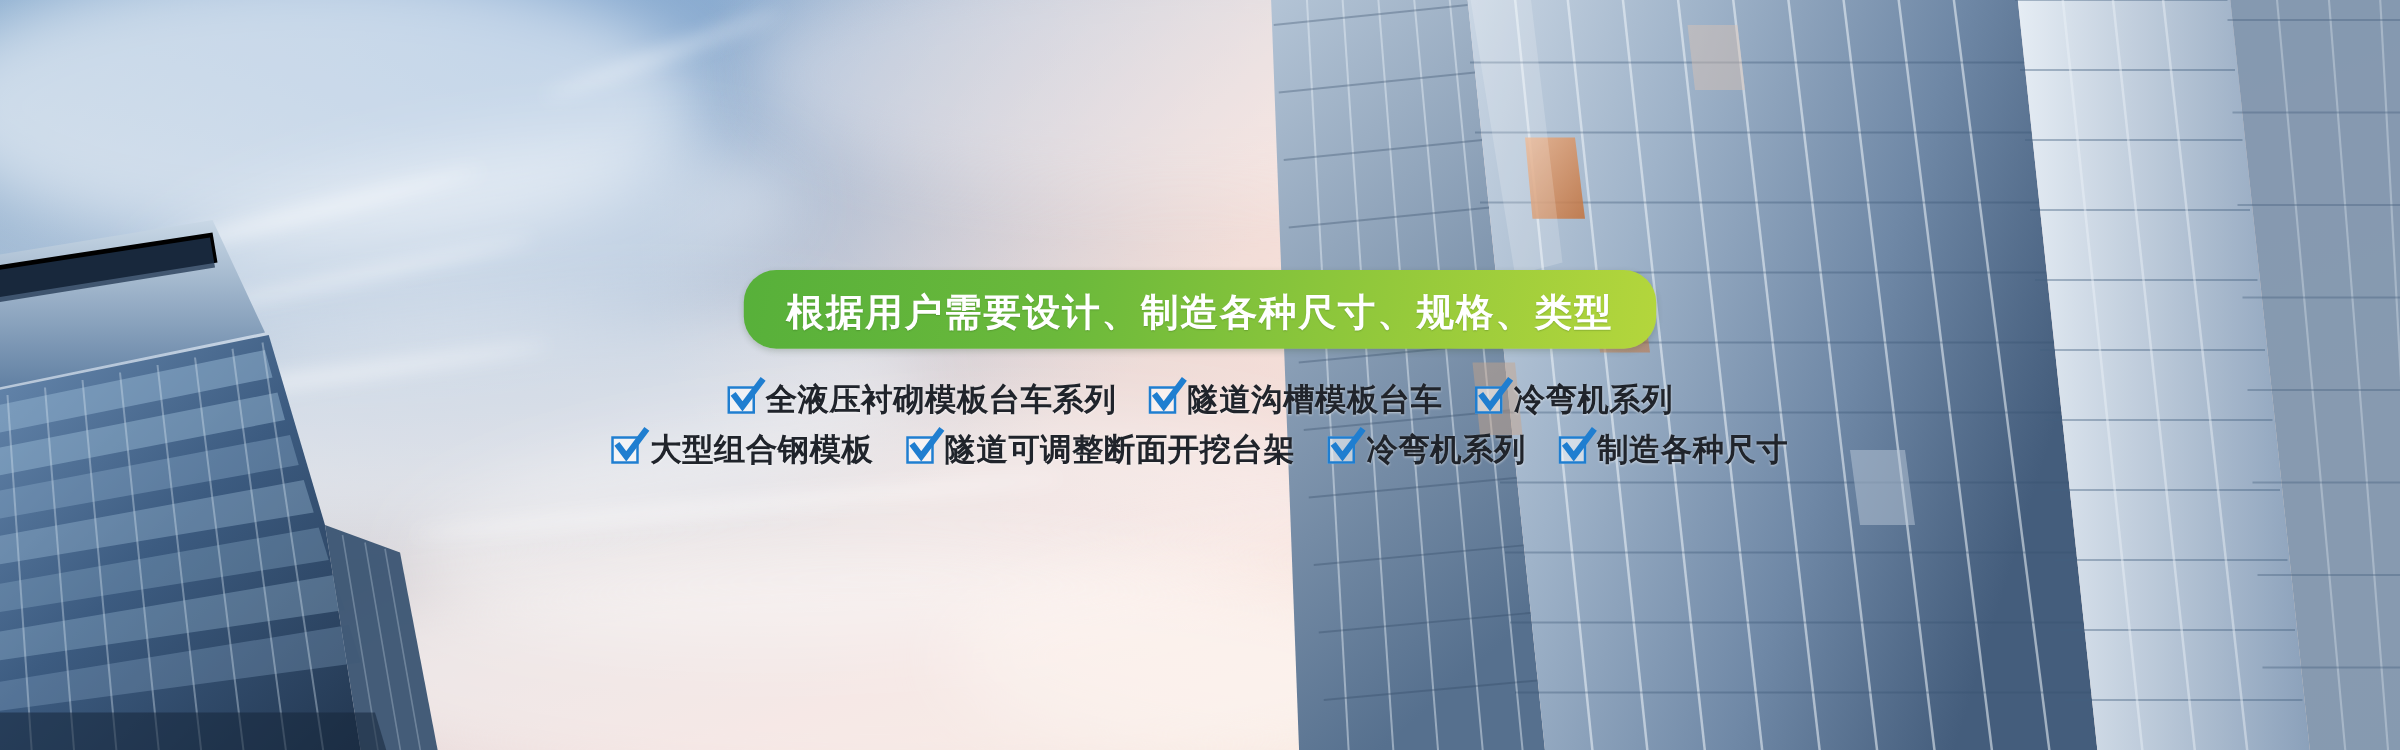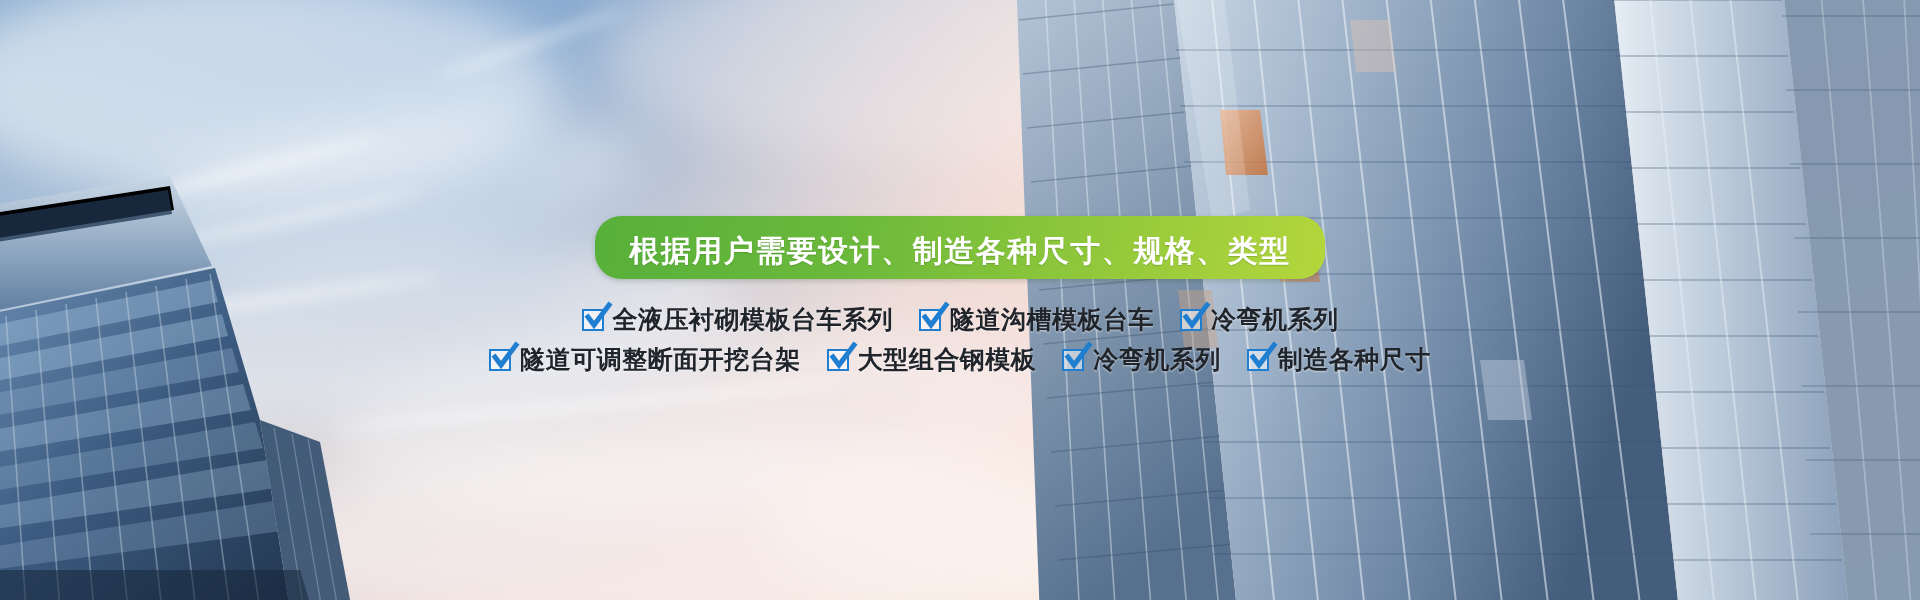--- a/index.html
+++ b/index.html
@@ -314,29 +314,29 @@
       </div>
     </div>
 
     <div class="frow">
       <div class="fitem">
         <span class="cbox">
           <svg viewBox="0 0 30 30">
               <path d="M6 15 L12 23 L27 3" fill="none" stroke="#1f7ed0" stroke-width="5" stroke-linecap="square"></path>
             </svg>
         </span>
+        <span class="label">大型组合钢模板</span>
+      </div>
+      <div class="fitem">
+        <span class="cbox">
+          <svg viewBox="0 0 30 30">
+              <path d="M6 15 L12 23 L27 3" fill="none" stroke="#1f7ed0" stroke-width="5" stroke-linecap="square"></path>
+            </svg>
+        </span>
         <span class="label">隧道可调整断面开挖台架</span>
-      </div>
-      <div class="fitem">
-        <span class="cbox">
-          <svg viewBox="0 0 30 30">
-              <path d="M6 15 L12 23 L27 3" fill="none" stroke="#1f7ed0" stroke-width="5" stroke-linecap="square"></path>
-            </svg>
-        </span>
-        <span class="label">大型组合钢模板</span>
       </div>
       <div class="fitem">
         <span class="cbox">
           <svg viewBox="0 0 30 30">
               <path d="M6 15 L12 23 L27 3" fill="none" stroke="#1f7ed0" stroke-width="5" stroke-linecap="square"></path>
             </svg>
         </span>
         <span class="label">冷弯机系列</span>
       </div>
       <div class="fitem">

